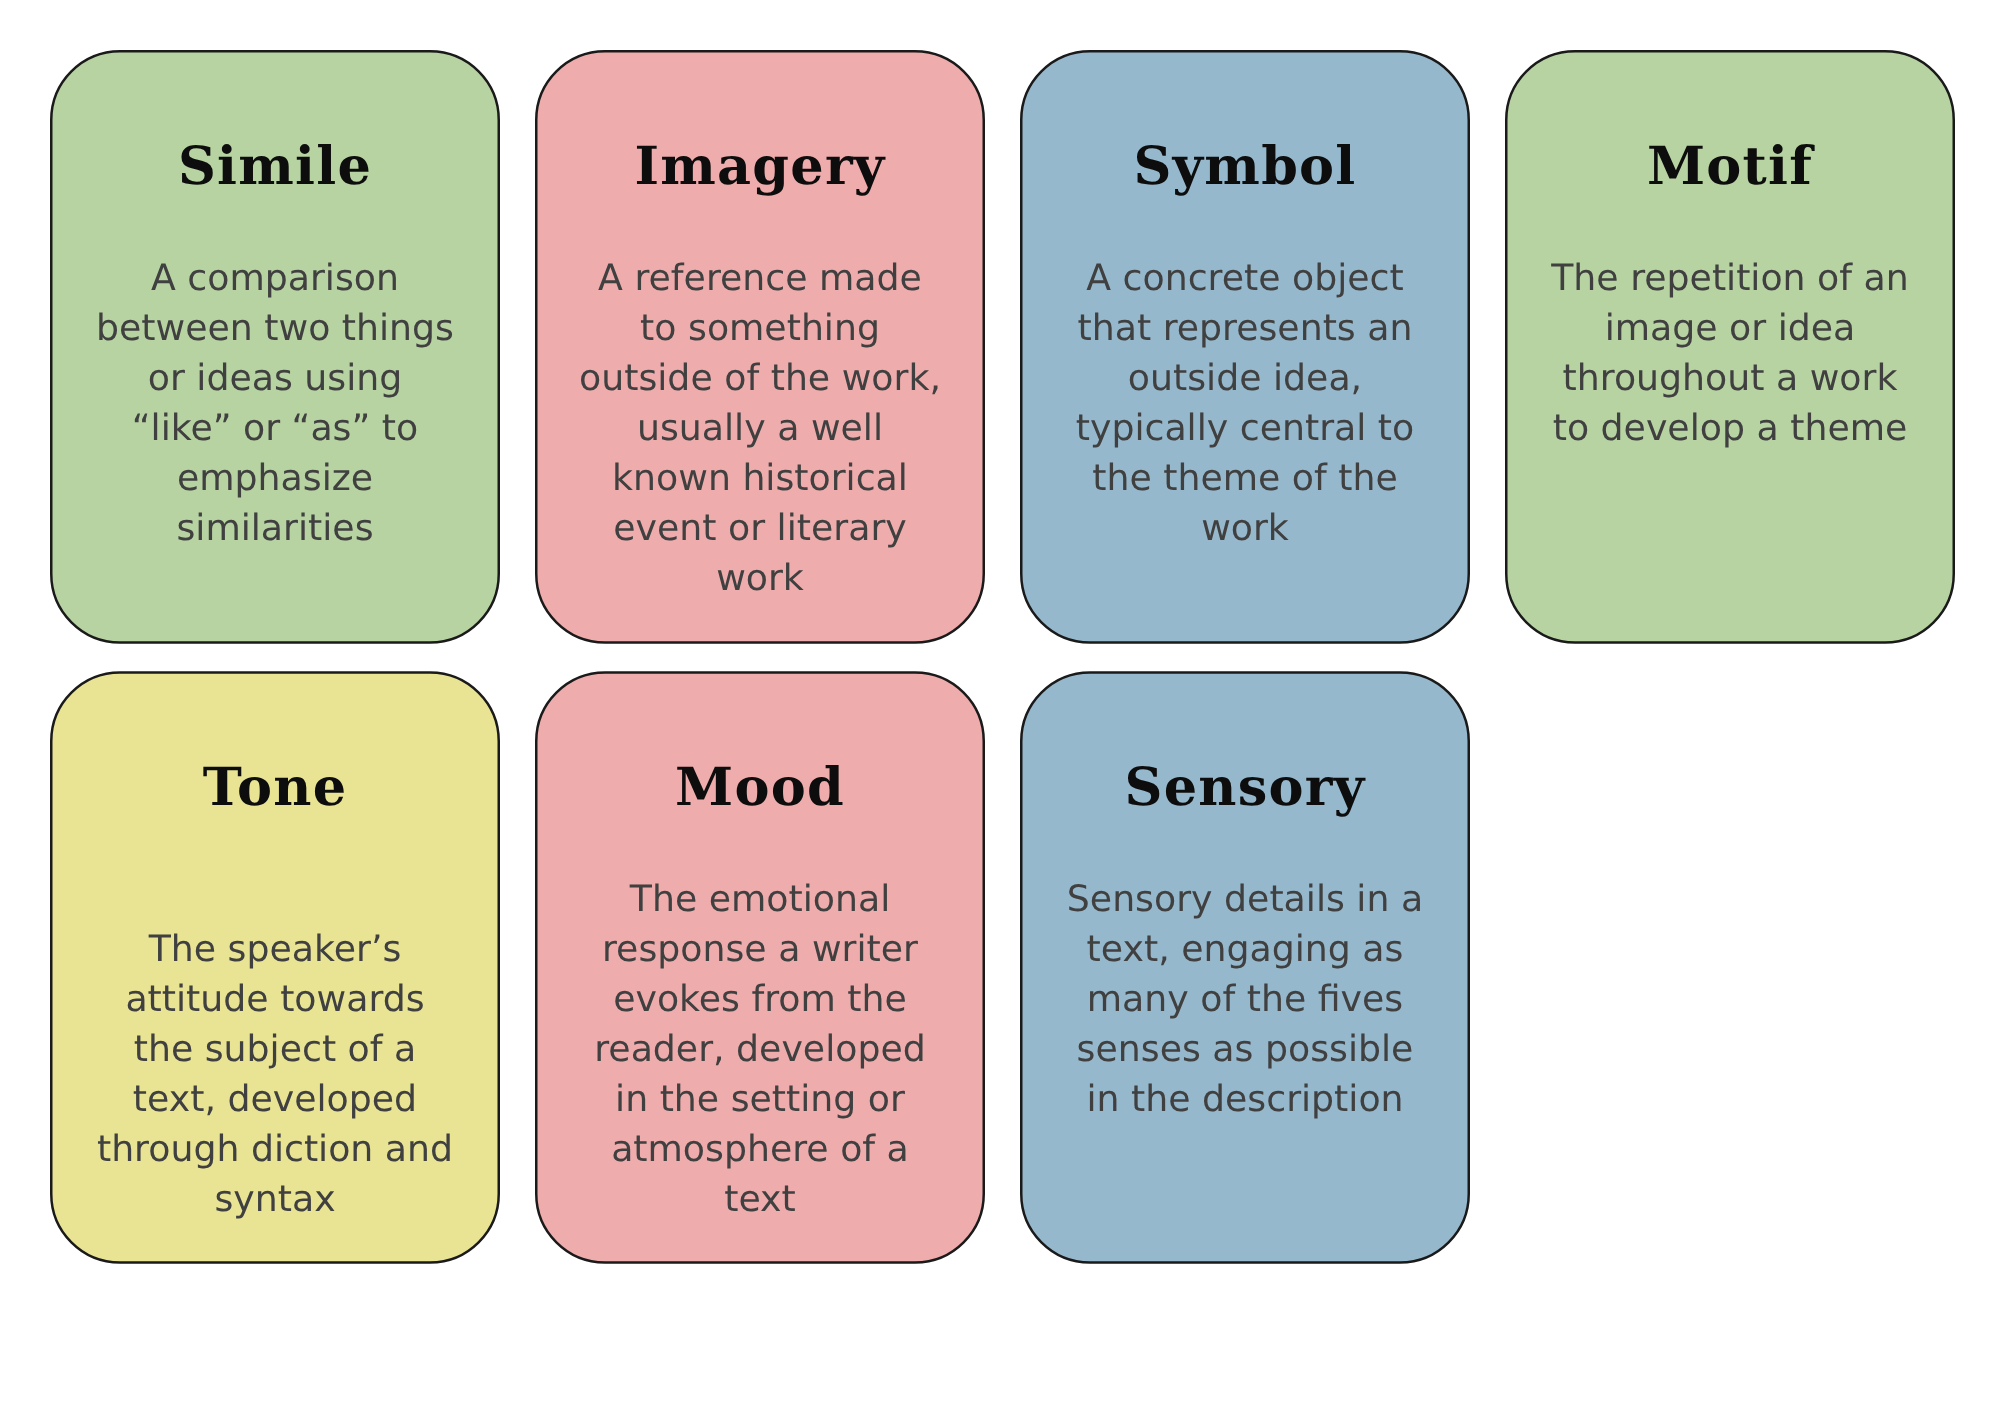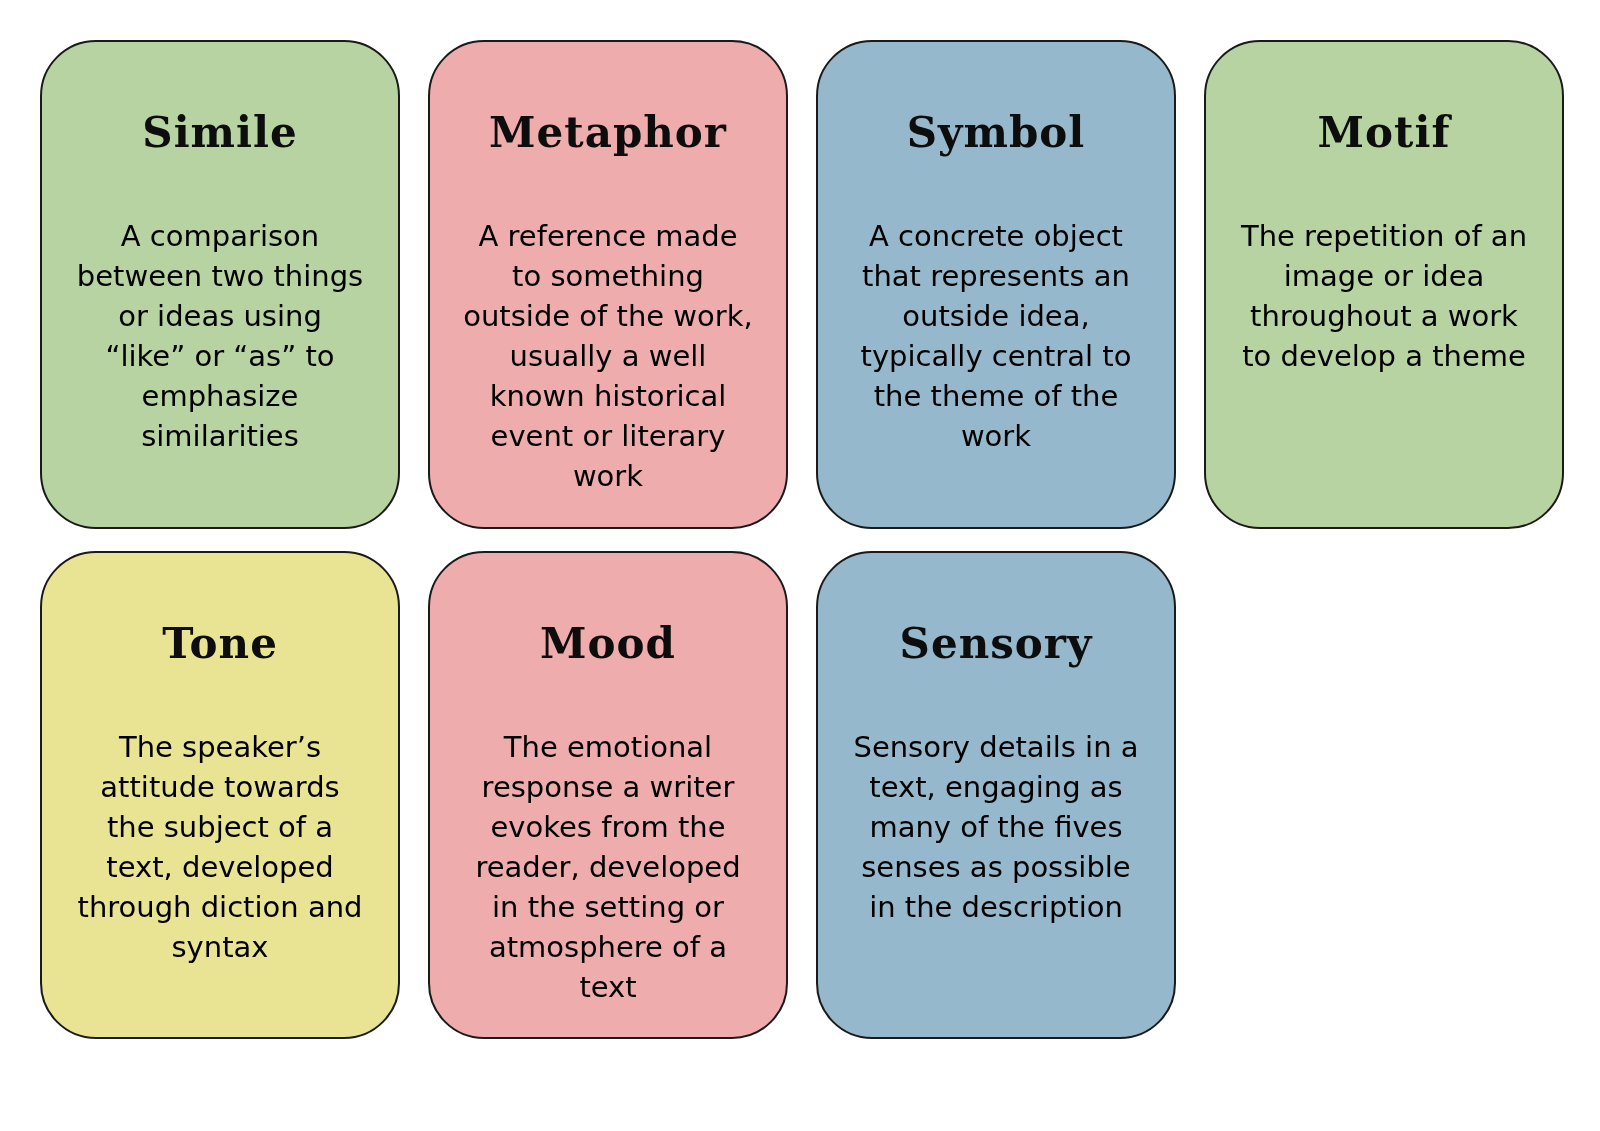--- a/index.html
+++ b/index.html
@@ -30,55 +30,55 @@
   .card-title {
     font-family: "DejaVu Serif", serif;
     font-weight: bold;
     font-size: 42px;
     line-height: 1.2;
     color: #0d0d0d;
     letter-spacing: 1px;
     text-align: center;
   }
   .card-body {
-    margin-top: 58px;
+    margin-top: 44px;
     max-width: 292px;
     font-size: 29px;
     line-height: 1.38;
-    color: #000000;
+    color: #404040;
     text-align: center;
   }
 </style>
 </head>
 <body>
 
 <div class="card-grid">
 
   <div class="card" style="background: rgb(183, 211, 162);">
     <div class="card-title">Simile</div>
     <div class="card-body">A comparison between two things or ideas using “like” or “as” to emphasize similarities</div>
   </div>
 
 
   <div class="card" style="background: rgb(239, 172, 172);">
-    <div class="card-title">Metaphor</div>
+    <div class="card-title">Imagery</div>
     <div class="card-body">A reference made to something outside of the work, usually a well known historical event or literary work</div>
   </div>
 
   <div class="card" style="background: rgb(150, 184, 204);">
     <div class="card-title">Symbol</div>
     <div class="card-body">A concrete object that represents an outside idea, typically central to the theme of the work</div>
   </div>
 
   <div class="card" style="background: rgb(183, 211, 162);">
     <div class="card-title">Motif</div>
     <div class="card-body">The repetition of an image or idea throughout a work to develop a theme</div>
   </div>
 
-  <div class="card" style="background: rgb(233, 228, 148);">
+  <div class="card" style="background: rgb(233, 228, 148); justify-content: space-between;">
     <div class="card-title">Tone</div>
     <div class="card-body">The speaker’s attitude towards the subject of a text, developed through diction and syntax</div>
   </div>
 
   <div class="card" style="background: rgb(239, 172, 172);">
     <div class="card-title">Mood</div>
     <div class="card-body">The emotional response a writer evokes from the reader, developed in the setting or atmosphere of a text</div>
   </div>
 
   <div class="card" style="background: rgb(150, 184, 204);">

